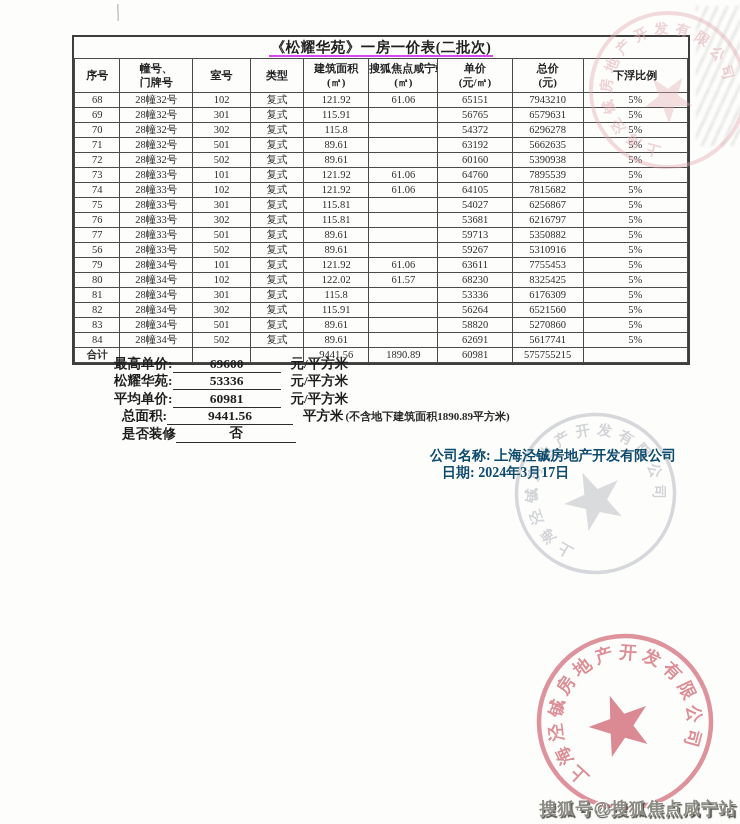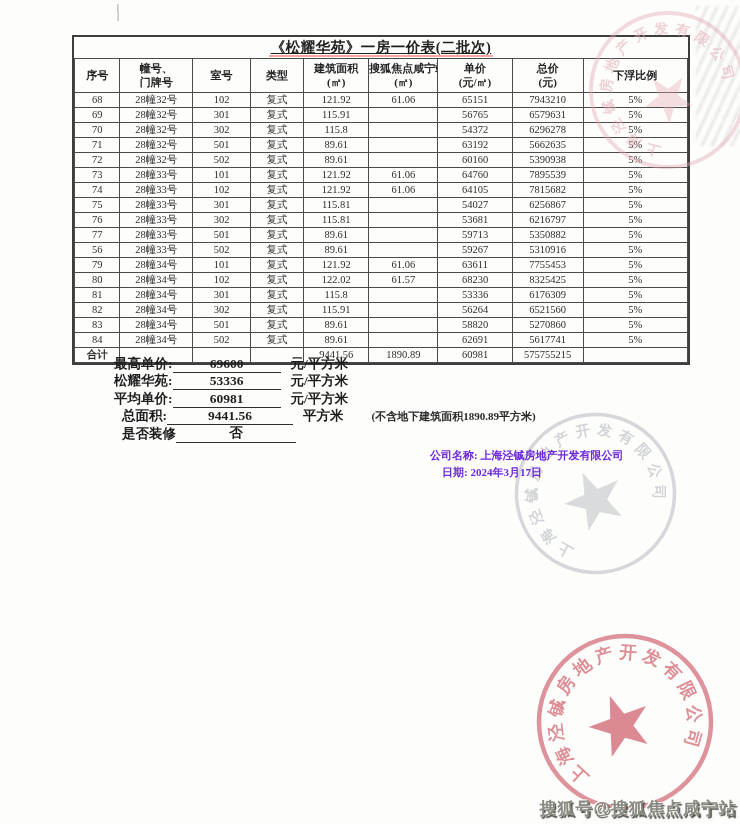--- a/index.html
+++ b/index.html
@@ -5,45 +5,45 @@
   html,body{margin:0;padding:0;}
   body{width:740px;height:824px;overflow:hidden;background:#ffffff;}
   .page{position:relative;width:740px;height:824px;background:#fdfdfc;overflow:hidden;
         font-family:"Liberation Serif","DejaVu Serif",serif;color:#2c2c2c;}
 
   
   .doc-table{position:absolute;left:72px;top:35px;width:614px;border:2px solid #3e3e3e;
              background:rgba(255,255,255,.0);z-index:1;}
   .title-bar{height:20px;text-align:center;font-size:14.5px;font-weight:bold;color:#1f1f1f;
              padding-top:1px;letter-spacing:.5px;}
-  .title-bar span{border-bottom:2px solid #fca5a5;padding:0 2px 0 2px;text-decoration:underline;}
+  .title-bar span{border-bottom:2px solid #d946ef;padding:0 2px 0 2px;}
   table{width:100%;border-collapse:collapse;table-layout:fixed;}
   th,td{border:1px solid #4b4b4b;text-align:center;padding:0;overflow:hidden;white-space:nowrap;}
   thead tr{height:34px;}
   th{font-size:11px;font-weight:600;line-height:1.25;color:#222;}
   tbody tr{height:15px;}
   td{font-size:10.5px;line-height:1;color:#2d2d2d;}
   tbody tr:last-child td:first-child{font-weight:600;}
 
   
   .summary{position:absolute;left:114px;top:355px;z-index:2;font-size:13.5px;font-weight:600;color:#1e1e1e;}
   .sum-line{display:flex;align-items:flex-end;height:17.5px;}
   .sum-line:nth-child(n+4){margin-left:8px;}
   .sum-label{white-space:nowrap;}
   .sum-value{display:inline-block;min-width:100px;text-align:center;
              border-bottom:1.5px solid #2e2e2e;padding:0 4px;}
   .sum-line:nth-child(4) .sum-value{min-width:118px;}
   .sum-line:nth-child(5) .sum-value{min-width:112px;}
   .sum-line:nth-child(6) .sum-value{min-width:78px;}
   .sum-unit{margin-left:10px;white-space:nowrap;}
-  .sum-note{margin-left:28px;font-size:11px;align-self:center;white-space:nowrap;color:#2a2a2a;}
-
-  
-  .company{position:absolute;left:430px;top:447px;z-index:3;font-size:11px;font-weight:600;
-           color:#6d28d9;line-height:17px;}
+  .sum-note{margin-left:2px;font-size:11px;align-self:center;white-space:nowrap;color:#2a2a2a;}
+
+  
+  .company{position:absolute;left:430px;top:447px;z-index:3;font-size:14px;font-weight:600;
+           color:#0c4a6e;line-height:17px;}
   .company .date-line{margin-left:12px;}
 
   
   .stamp{position:absolute;pointer-events:none;}
   .stamp-top{left:583px;top:5px;z-index:3;opacity:.7;}
   .stamp-mid{left:508px;top:406px;z-index:1;opacity:.8;}
   .stamp-bottom{left:530px;top:627px;z-index:3;opacity:.88;}
   .stamp text{font-family:"Liberation Serif","DejaVu Serif",serif;font-weight:bold;}
 
   

